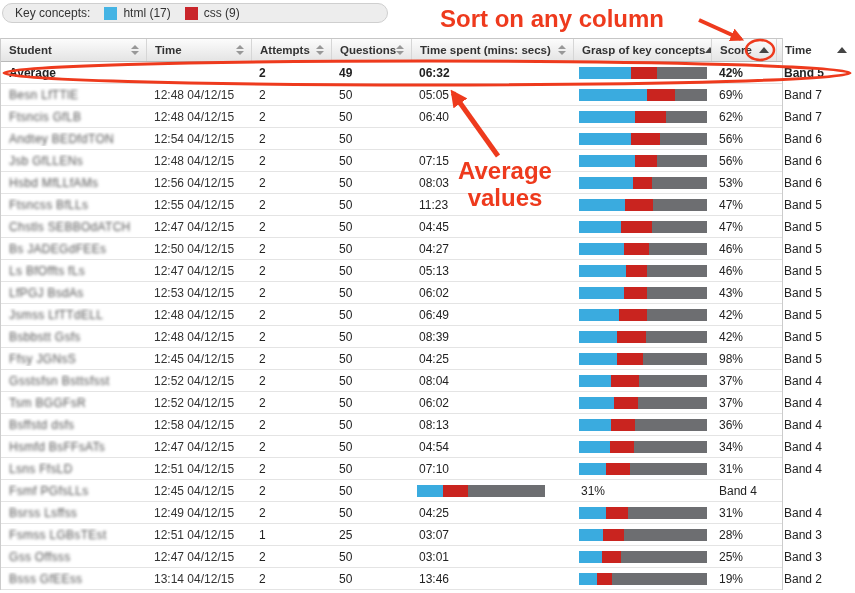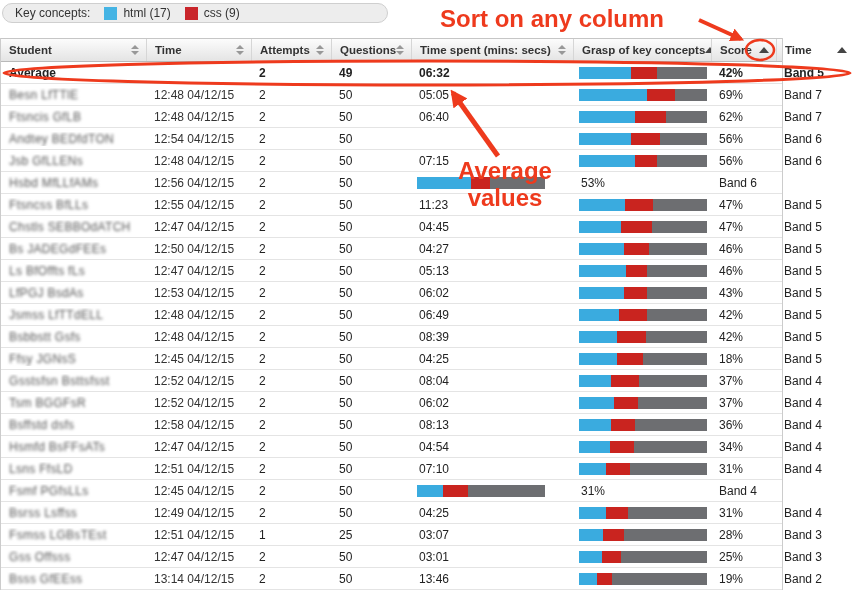--- a/index.html
+++ b/index.html
@@ -223,20 +223,21 @@
     </div>
     <div class="td">56%</div>
     <div class="td">Band 6</div>
   </div>
 
   <div class="tr">
     <div class="td"><span class="blur">Hsbd MfLLfAMs</span></div>
     <div class="td time">12:56 04/12/15</div>
     <div class="td">2</div>
     <div class="td">50</div>
+    <div class="td">08:03</div>
     <div class="td">
       <div class="bar">
         <div class="seg-html" style="width: 42%; background: rgb(58, 171, 223);"></div>
         <div class="seg-css" style="width: 15%; background: rgb(201, 36, 31);"></div>
         <div class="seg-rest" style="background: rgb(109, 110, 113);"></div>
       </div>
     </div>
     <div class="td">53%</div>
     <div class="td">Band 6</div>
   </div>
@@ -366,21 +367,21 @@
     <div class="td">2</div>
     <div class="td">50</div>
     <div class="td">04:25</div>
     <div class="td">
       <div class="bar">
         <div class="seg-html" style="width: 30%; background: rgb(58, 171, 223);"></div>
         <div class="seg-css" style="width: 20%; background: rgb(201, 36, 31);"></div>
         <div class="seg-rest" style="background: rgb(109, 110, 113);"></div>
       </div>
     </div>
-    <div class="td">18%</div>
+    <div class="td">98%</div>
     <div class="td">Band 5</div>
   </div>
 
   <div class="tr">
     <div class="td"><span class="blur">Gsstsfsn Bsttsfsst</span></div>
     <div class="td time">12:52 04/12/15</div>
     <div class="td">2</div>
     <div class="td">50</div>
     <div class="td">08:04</div>
     <div class="td">

